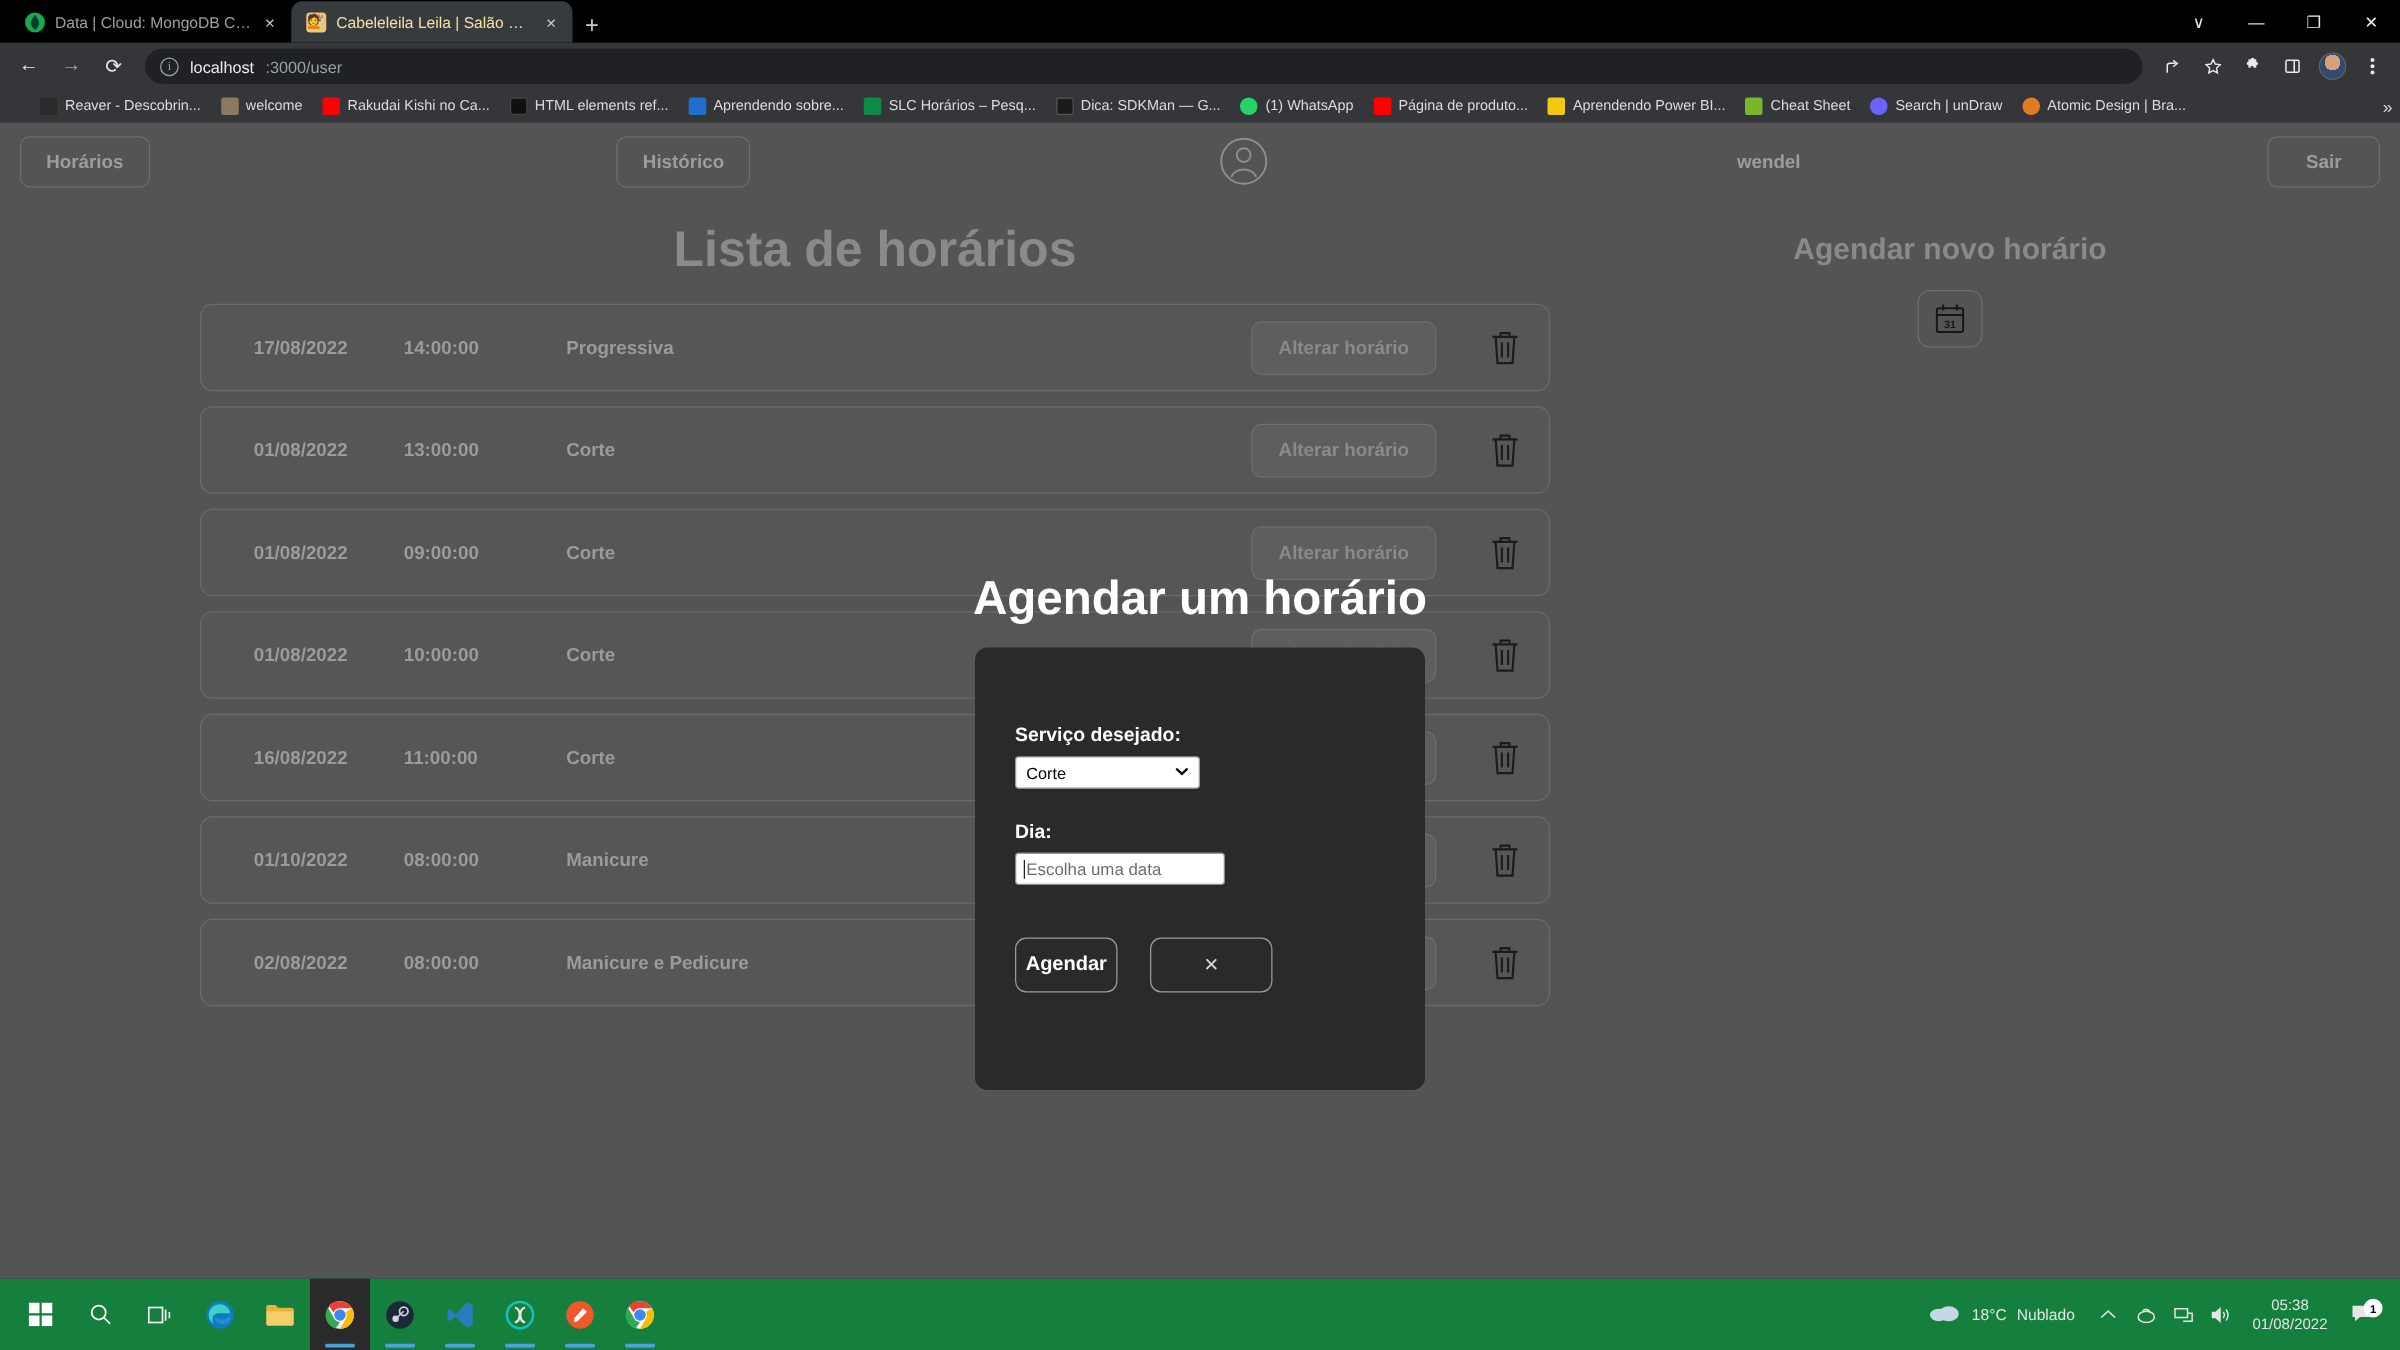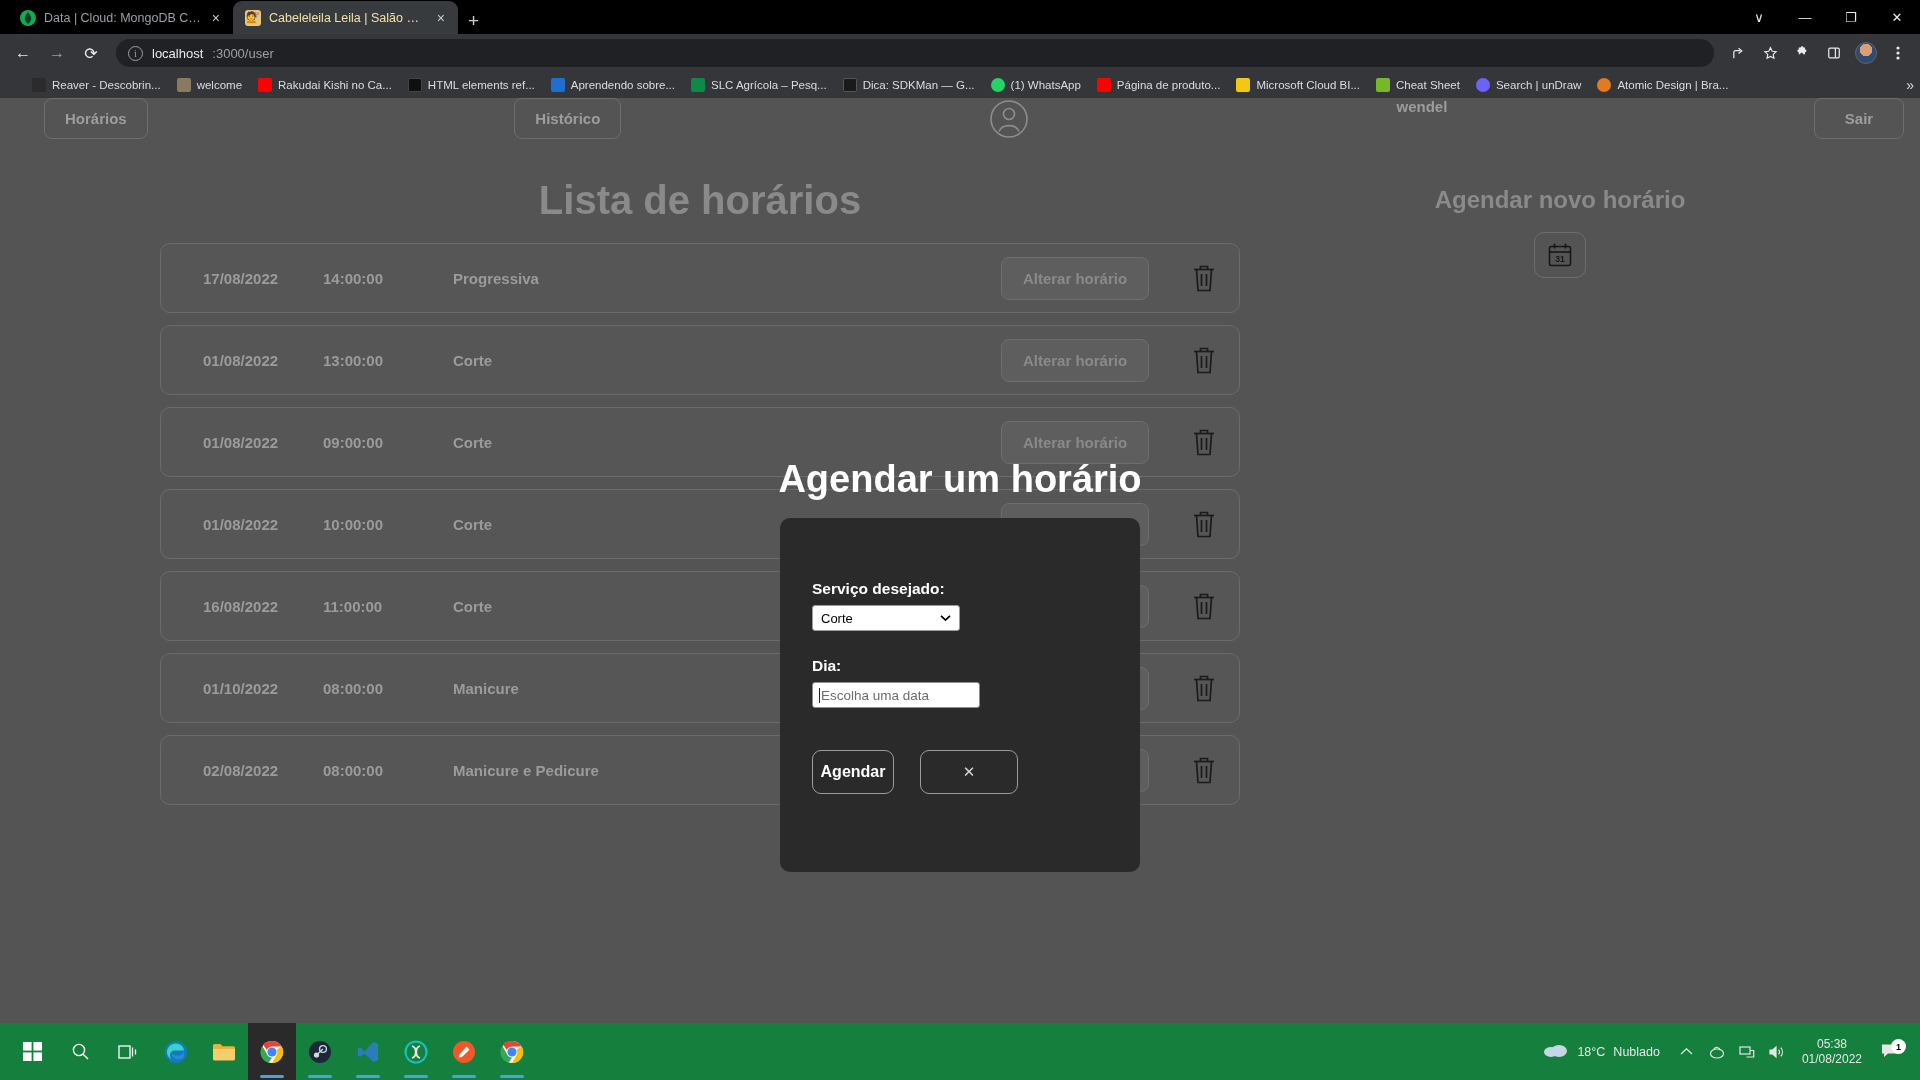--- a/index.html
+++ b/index.html
@@ -82,22 +82,22 @@
   .bm .bmico { width: 14px; height: 14px; flex: 0 0 14px; border-radius: 2px; }
   .bm-overflow { position: absolute; right: 6px; color: #dadce0; font-size: 14px; }
 
   
   .page {
     position: absolute; top: 98px; left: 0; width: 1920px; height: 925px;
     background: #545454; overflow: hidden;
   }
 
   .nav {
-    height: 62px; display: flex; align-items: flex-start; padding: 0 16px;
-    gap: 0; position: relative; margin-left: 28px;
+    height: 62px; display: flex; align-items: center; padding: 0 16px;
+    gap: 0; position: relative;
   }
   .navbutton {
     border: 1px solid #6e6e6e; border-radius: 8px; color: #9d9d9d;
     font-size: 15px; font-weight: bold; padding: 11px 20px; background: transparent;
     min-width: 90px; text-align: center;
   }
   .nav-spacer { flex: 1 1 auto; }
   .user-icon { width: 42px; height: 42px; color: #8d8d8d; }
   .username { color: #9d9d9d; font-size: 15px; font-weight: bold; }
 
@@ -286,37 +286,37 @@
     <div class="bm">
         <span class="bmico" style="background:#101010;border:1px solid #444;"></span>
         <span>HTML elements ref...</span>
       </div>
     <div class="bm">
         <span class="bmico" style="background:#1f6fd0;"></span>
         <span>Aprendendo sobre...</span>
       </div>
     <div class="bm">
         <span class="bmico" style="background:#0d8a45;"></span>
-        <span>SLC Agrícola – Pesq...</span>
+        <span>SLC Horários – Pesq...</span>
       </div>
     <div class="bm">
         <span class="bmico" style="background:#1a1a1a;border:1px solid #555;"></span>
         <span>Dica: SDKMan — G...</span>
       </div>
     <div class="bm">
         <span class="bmico" style="background:#25d366;border-radius:50%;"></span>
         <span>(1) WhatsApp</span>
       </div>
     <div class="bm">
         <span class="bmico" style="background:#ff0000;"></span>
         <span>Página de produto...</span>
       </div>
     <div class="bm">
         <span class="bmico" style="background:#f2c811;"></span>
-        <span>Microsoft Cloud BI...</span>
+        <span>Aprendendo Power BI...</span>
       </div>
     <div class="bm">
         <span class="bmico" style="background:#76b82a;"></span>
         <span>Cheat Sheet</span>
       </div>
     <div class="bm">
         <span class="bmico" style="background:#6c63ff;border-radius:50%;"></span>
         <span>Search | unDraw</span>
       </div>
     <div class="bm">

